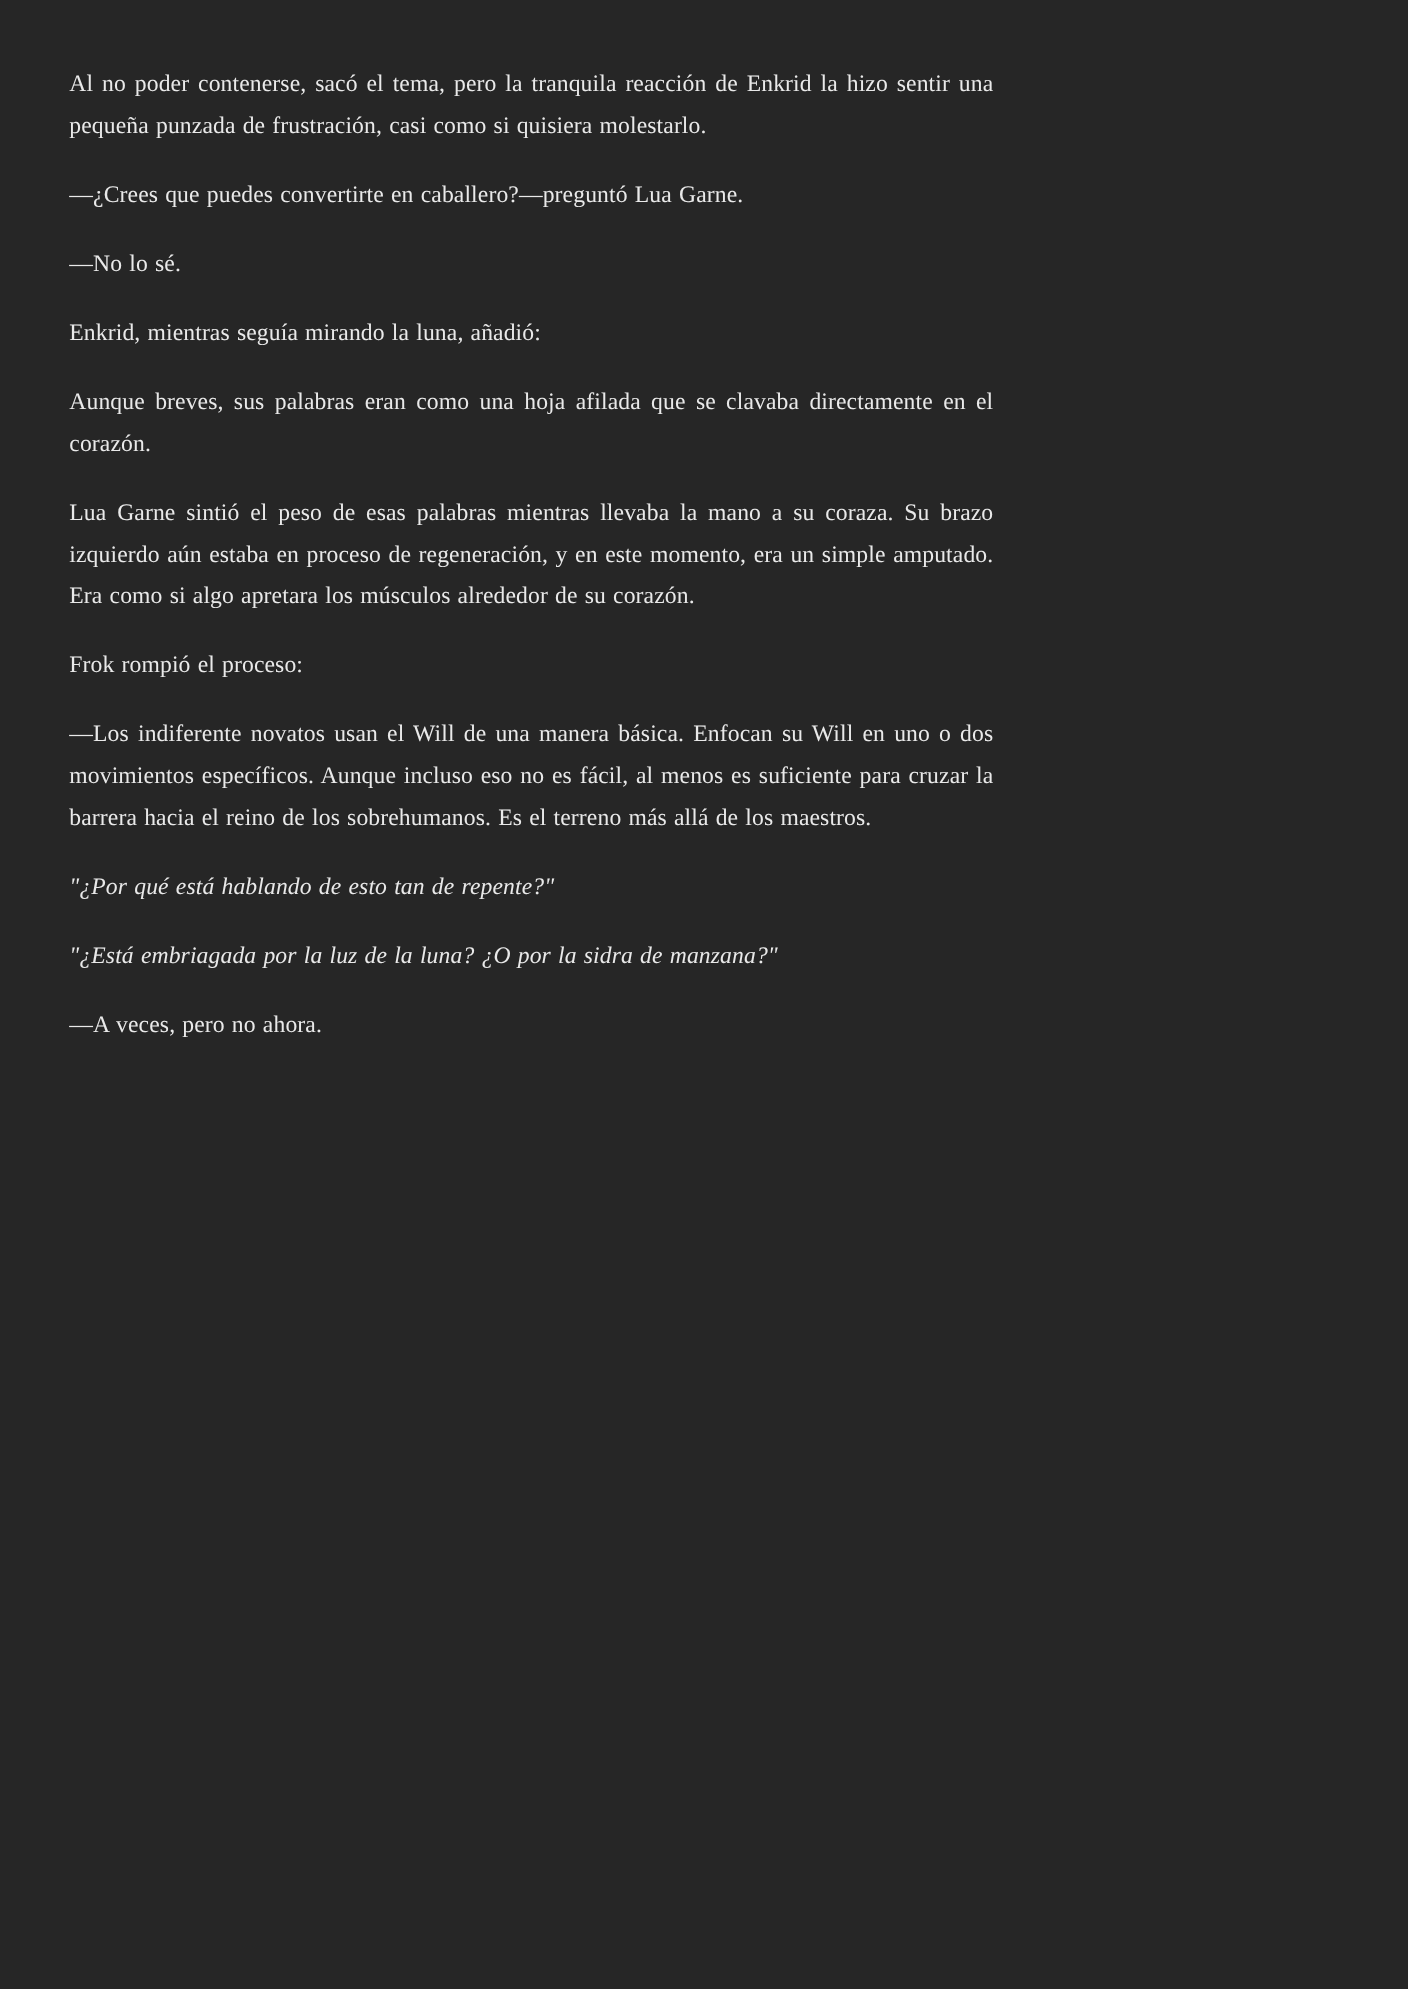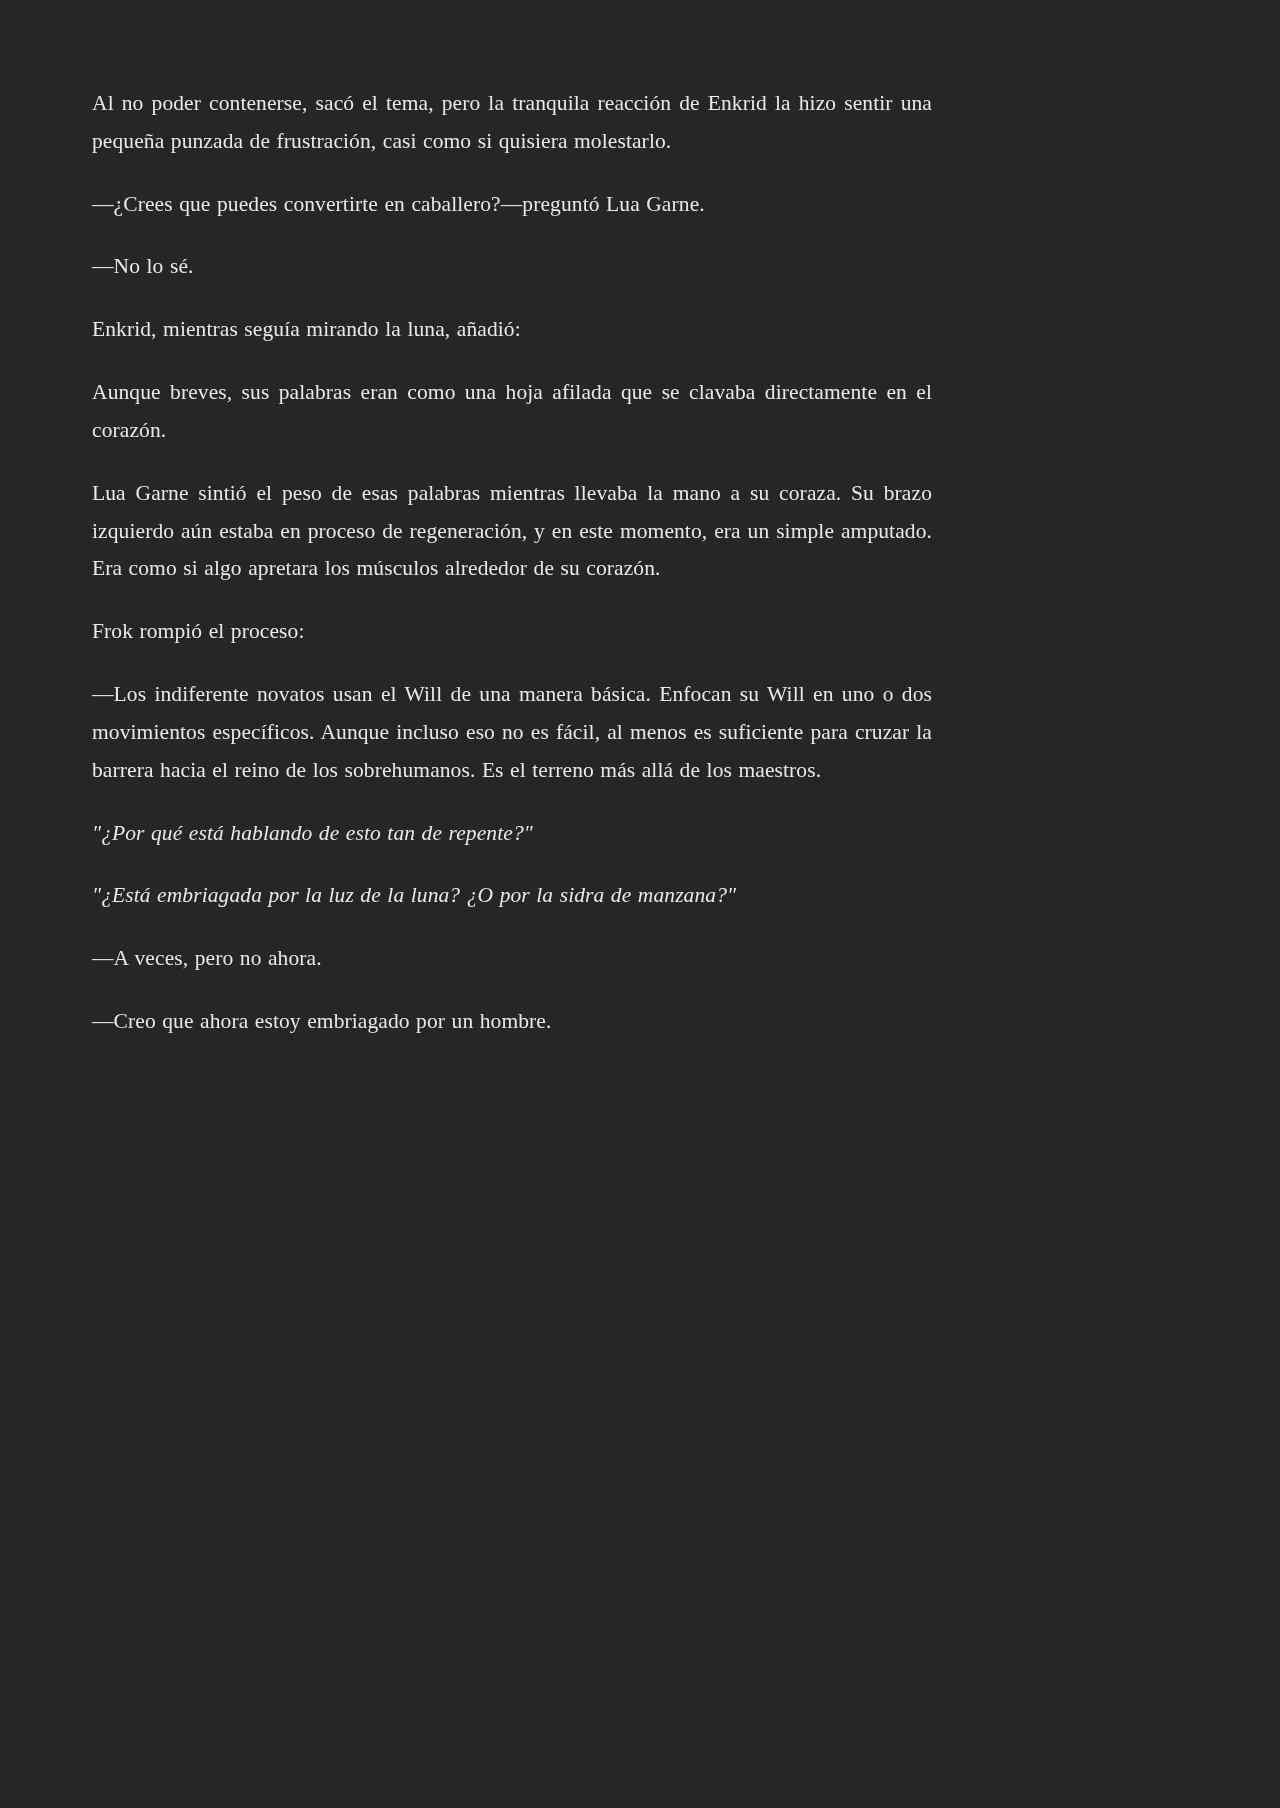--- a/index.html
+++ b/index.html
@@ -16,22 +16,22 @@
   }
   .page {
     width: 1280px;
     height: 1808px;
     box-sizing: border-box;
     overflow: hidden;
   }
   .doc-body {
     box-sizing: border-box;
     width: 840px;
-    margin-left: 92px;
-    padding-top: 85px;
+    margin-left: 63px;
+    padding-top: 58px;
   }
   .doc-body p {
     margin: 0 0 25px 0;
     font-size: 21.5px;
     line-height: 1.76;
     text-align: justify;
     letter-spacing: 0.1px;
     word-spacing: 1px;
   }
   .doc-body p.italic {
@@ -50,15 +50,14 @@
       <p><span>—¿Crees que puedes convertirte en caballero?—preguntó Lua Garne.</span></p>
       <p><span>—No lo sé.</span></p>
       <p><span>Enkrid, mientras seguía mirando la luna, añadió:</span></p>
       <p><span>Aunque breves, sus palabras eran como una hoja afilada que se clavaba directamente en el corazón.</span></p>
       <p><span>Lua Garne sintió el peso de esas palabras mientras llevaba la mano a su coraza. Su brazo izquierdo aún estaba en proceso de regeneración, y en este momento, era un simple amputado. Era como si algo apretara los músculos alrededor de su corazón.</span></p>
       <p><span>Frok rompió el proceso:</span></p>
       <p><span>—Los indiferente novatos usan el </span><span class="seg-italic">Will</span><span> de una manera básica. Enfocan su </span><span class="seg-italic">Will</span><span> en uno o dos movimientos específicos. Aunque incluso eso no es fácil, al menos es suficiente para cruzar la barrera hacia el reino de los sobrehumanos. Es el terreno más allá de los maestros.</span></p>
       <p class="italic"><span>"¿Por qué está hablando de esto tan de repente?"</span></p>
       <p class="italic"><span>"¿Está embriagada por la luz de la luna? ¿O por la sidra de manzana?"</span></p>
       <p><span>—A veces, pero no ahora.</span></p>
-      <p><span>—Creo que ahora estoy embriagado por un hombre.</span></p>
     </div>
 </div>
 
 </body></html>

